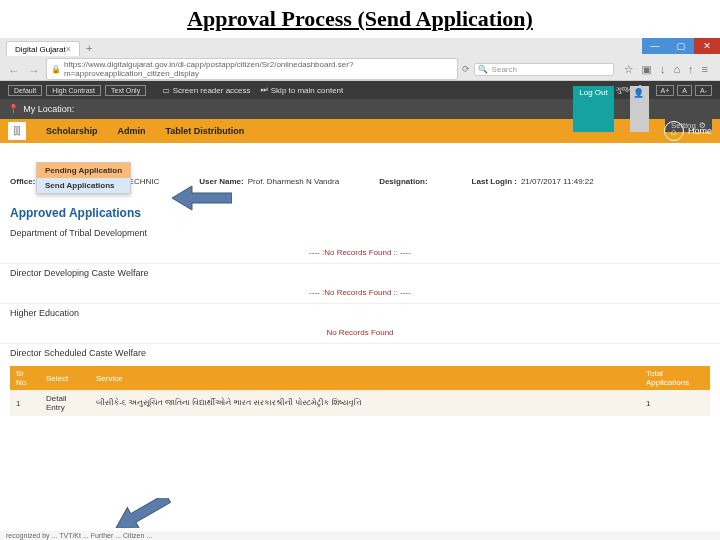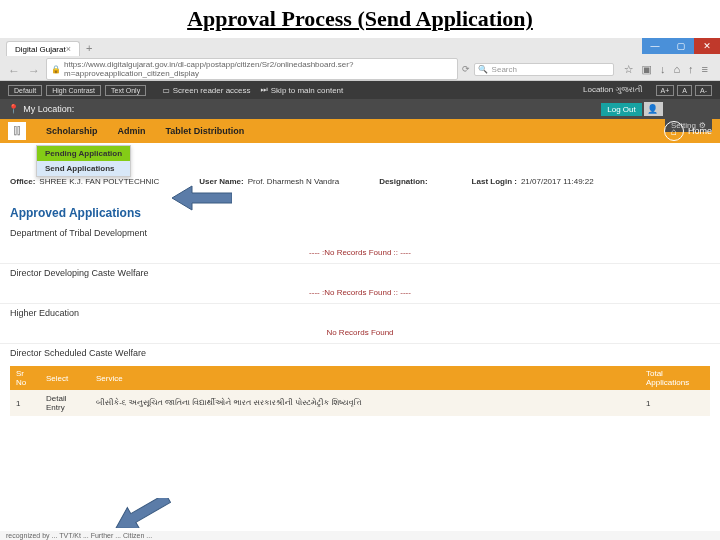--- a/index.html
+++ b/index.html
@@ -27,31 +27,31 @@
 
 .accessibility-bar { background: #3a3a3a; color: #ddd; display: flex; align-items: center; padding: 3px 8px; font-size: 8px; height: 18px; }
 .acc-btn { border: 1px solid #888; padding: 1px 5px; margin-right: 4px; font-size: 7px; }
 .acc-mid { display: flex; align-items: center; gap: 10px; margin-left: 12px; flex: 1; }
 .acc-item { display: flex; align-items: center; gap: 3px; }
 .acc-right { display: flex; align-items: center; gap: 3px; }
 .font-btn { border: 1px solid #888; padding: 1px 4px; font-size: 7px; }
 
 .location-bar { background: #4a4a4a; color: #eee; display: flex; align-items: center; padding: 3px 8px; font-size: 9px; height: 20px; }
 .loc-left { display: flex; align-items: center; gap: 4px; }
-.loc-right { margin-left: auto; display: flex; align-items: center; gap: 2px; }
+.loc-right { margin-left: auto; display: flex; gap: 16px; }
 .logout-btn { background: #17a2a2; color: #fff; padding: 2px 6px; font-size: 8px; }
 .setting-btn { background: #4a4a4a; color: #ccc; padding: 2px 6px; font-size: 8px; display: flex; align-items: center; gap: 3px; margin-top: 33px; }
 
 .nav-bar { background: #f0a020; display: flex; align-items: center; padding: 0 8px; height: 24px; }
 .nav-icon-box { background: #fff; width: 18px; height: 18px; margin-right: 10px; display: flex; align-items: center; justify-content: center; font-size: 10px; color: #666; }
 .nav-item { color: #222; font-size: 9px; font-weight: bold; padding: 0 10px; position: relative; }
 .home-link { margin-left: auto; display: flex; align-items: center; gap: 4px; color: #fff; font-size: 9px; }
 .home-ico { width: 20px; height: 20px; border: 1.5px solid #fff; border-radius: 50%; display: flex; align-items: center; justify-content: center; font-size: 10px; }
 
-.dropdown { position: absolute; background: #84cc16; border: 1px solid #ccc; top: 19px; left: 0; box-shadow: 0 2px 4px rgba(0,0,0,0.2); z-index: 10; }
+.dropdown { position: absolute; background: #fdba74; border: 1px solid #ccc; top: 36px; left: 0; box-shadow: 0 2px 4px rgba(0,0,0,0.2); z-index: 10; }
 .dd-item { padding: 3px 8px; font-size: 8px; color: #333; white-space: nowrap; }
 .dd-item.highlight { background: #d8e8f8; }
 
 .info-row { display: flex; padding: 4px 10px; font-size: 8px; color: #333; gap: 40px; }
 .info-item { display: flex; gap: 4px; }
 .info-label { font-weight: bold; }
 
 .section-title { color: #2060a0; font-size: 12px; font-weight: bold; padding: 4px 10px; }
 .dept-label { font-size: 9px; color: #333; padding: 4px 10px; }
 .no-records { text-align: center; color: #a03030; font-size: 8px; padding: 6px; border-bottom: 1px solid #eee; }

